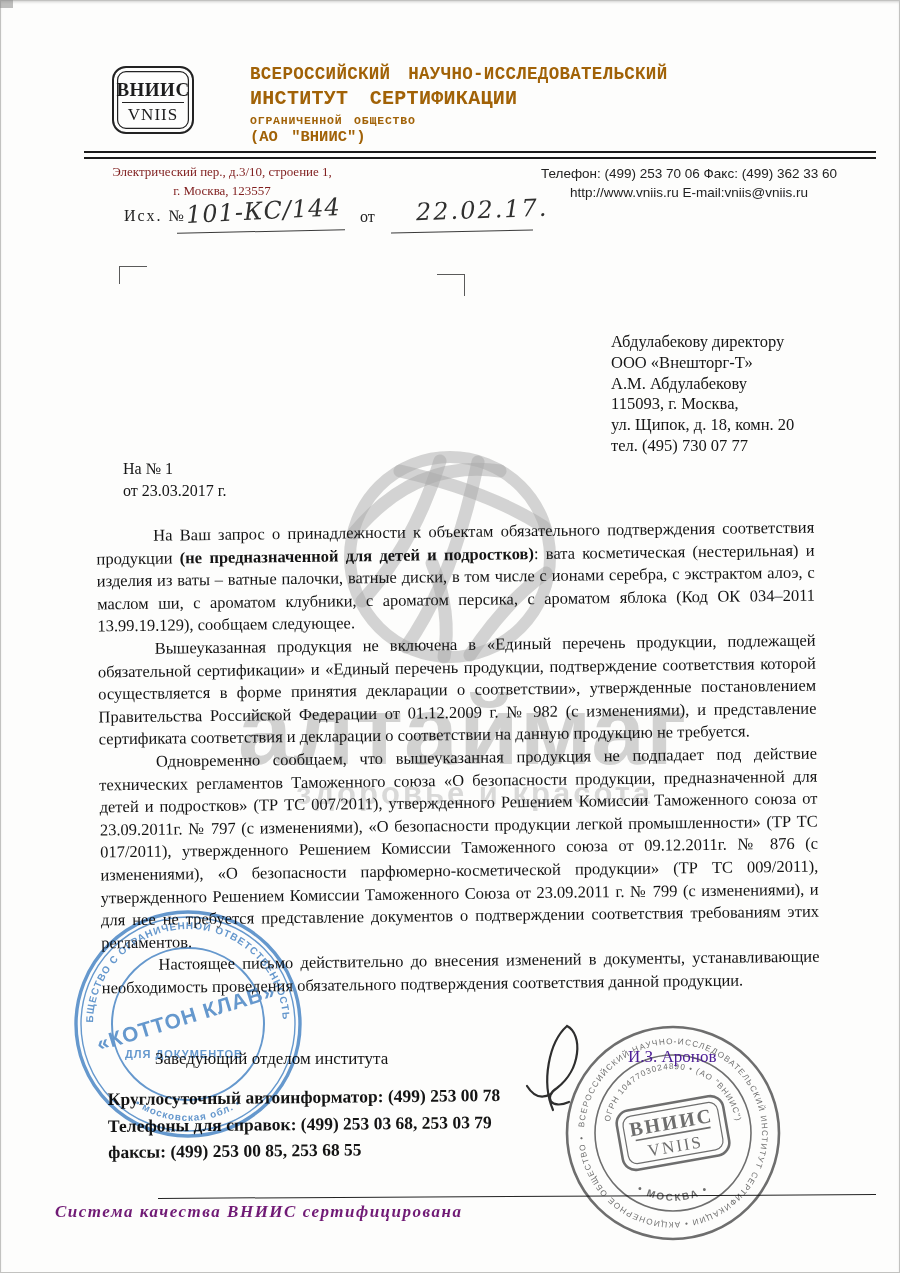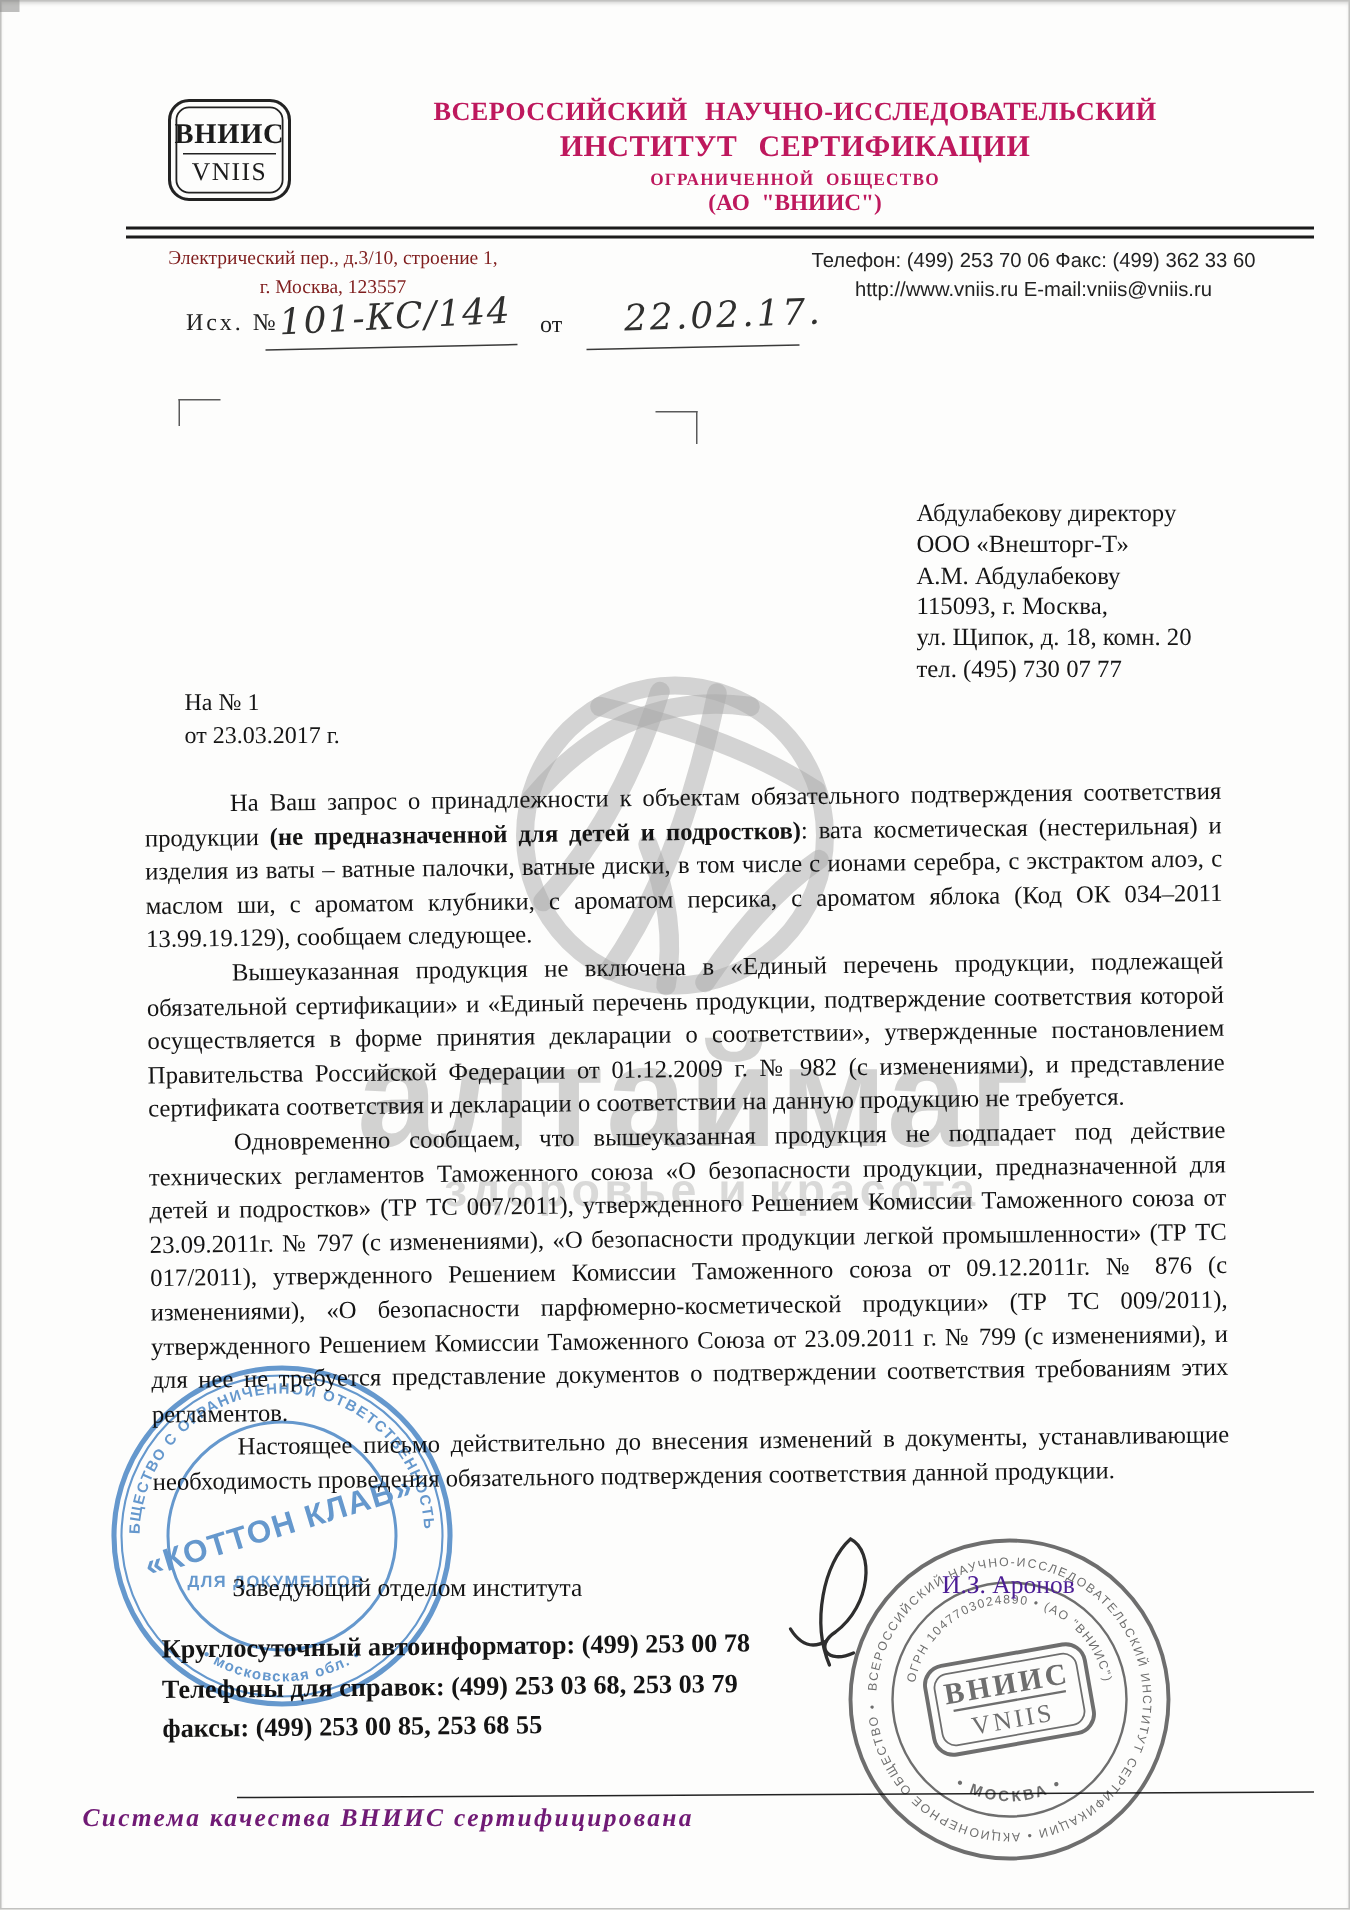--- a/index.html
+++ b/index.html
@@ -9,22 +9,22 @@
     font-family:"Liberation Serif",serif;color:#1c1c1c;
     box-shadow:inset 0 0 0 1px #c2c2c0, inset 0 2px 3px rgba(0,0,0,.18);
   }
   .abs{position:absolute;}
   
   .logo-box{left:112px;top:66px;width:78px;height:64px;border:2.5px solid #222;border-radius:14px;
     display:flex;flex-direction:column;align-items:center;justify-content:center;
     box-shadow:inset 0 0 0 3px #fdfdfc, inset 0 0 0 4.2px #222;}
   .logo-ru{font-weight:bold;font-size:19px;letter-spacing:.5px;line-height:1;padding:2px 0 3px;}
   .logo-en{font-size:17px;letter-spacing:1px;line-height:1;border-top:1.6px solid #222;padding:3px 6px 0;}
-  .lh-title{left:250px;top:64px;width:560px;text-align:center;font-family:Liberation Serif, serif;
-    font-weight:bold;color:#be185d;}
+  .lh-title{left:250px;top:64px;width:560px;text-align:left;font-family:Liberation Mono, monospace;
+    font-weight:bold;color:#a16207;}
   .lh-t1{font-size:17.5px;word-spacing:7px;letter-spacing:.3px;line-height:1.25;}
   .lh-t2{font-size:20px;word-spacing:9px;letter-spacing:.3px;line-height:1.25;}
   .lh-t3{font-size:11.5px;word-spacing:4px;letter-spacing:.8px;margin-top:3px;}
   .lh-t4{font-size:15.5px;word-spacing:4px;margin-top:1px;}
   .dbl-rule{left:84px;top:151px;width:792px;height:4px;border-top:2.2px solid #1b1b1b;border-bottom:2px solid #1b1b1b;}
   .addr{left:92px;top:163px;width:260px;text-align:center;font-family:Liberation Serif, serif;
     font-size:13px;line-height:1.45;color:#7f1d1d;}
   .contacts{left:498px;top:165px;width:382px;text-align:center;font-family:"Liberation Sans",sans-serif;
     font-size:13.5px;line-height:1.4;color:#222;}
   

